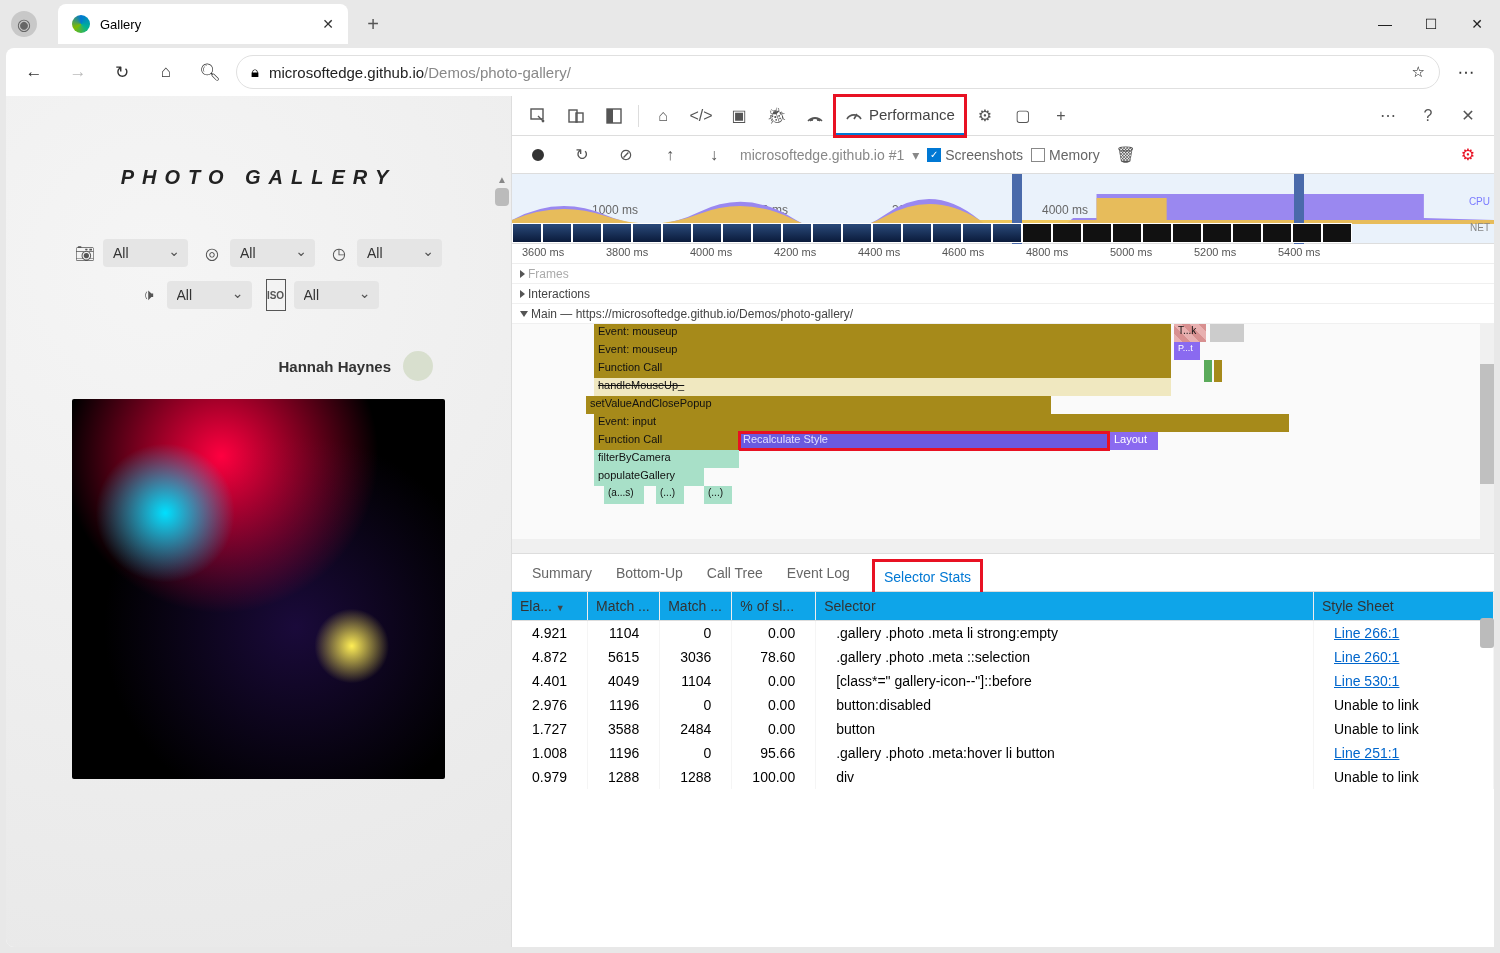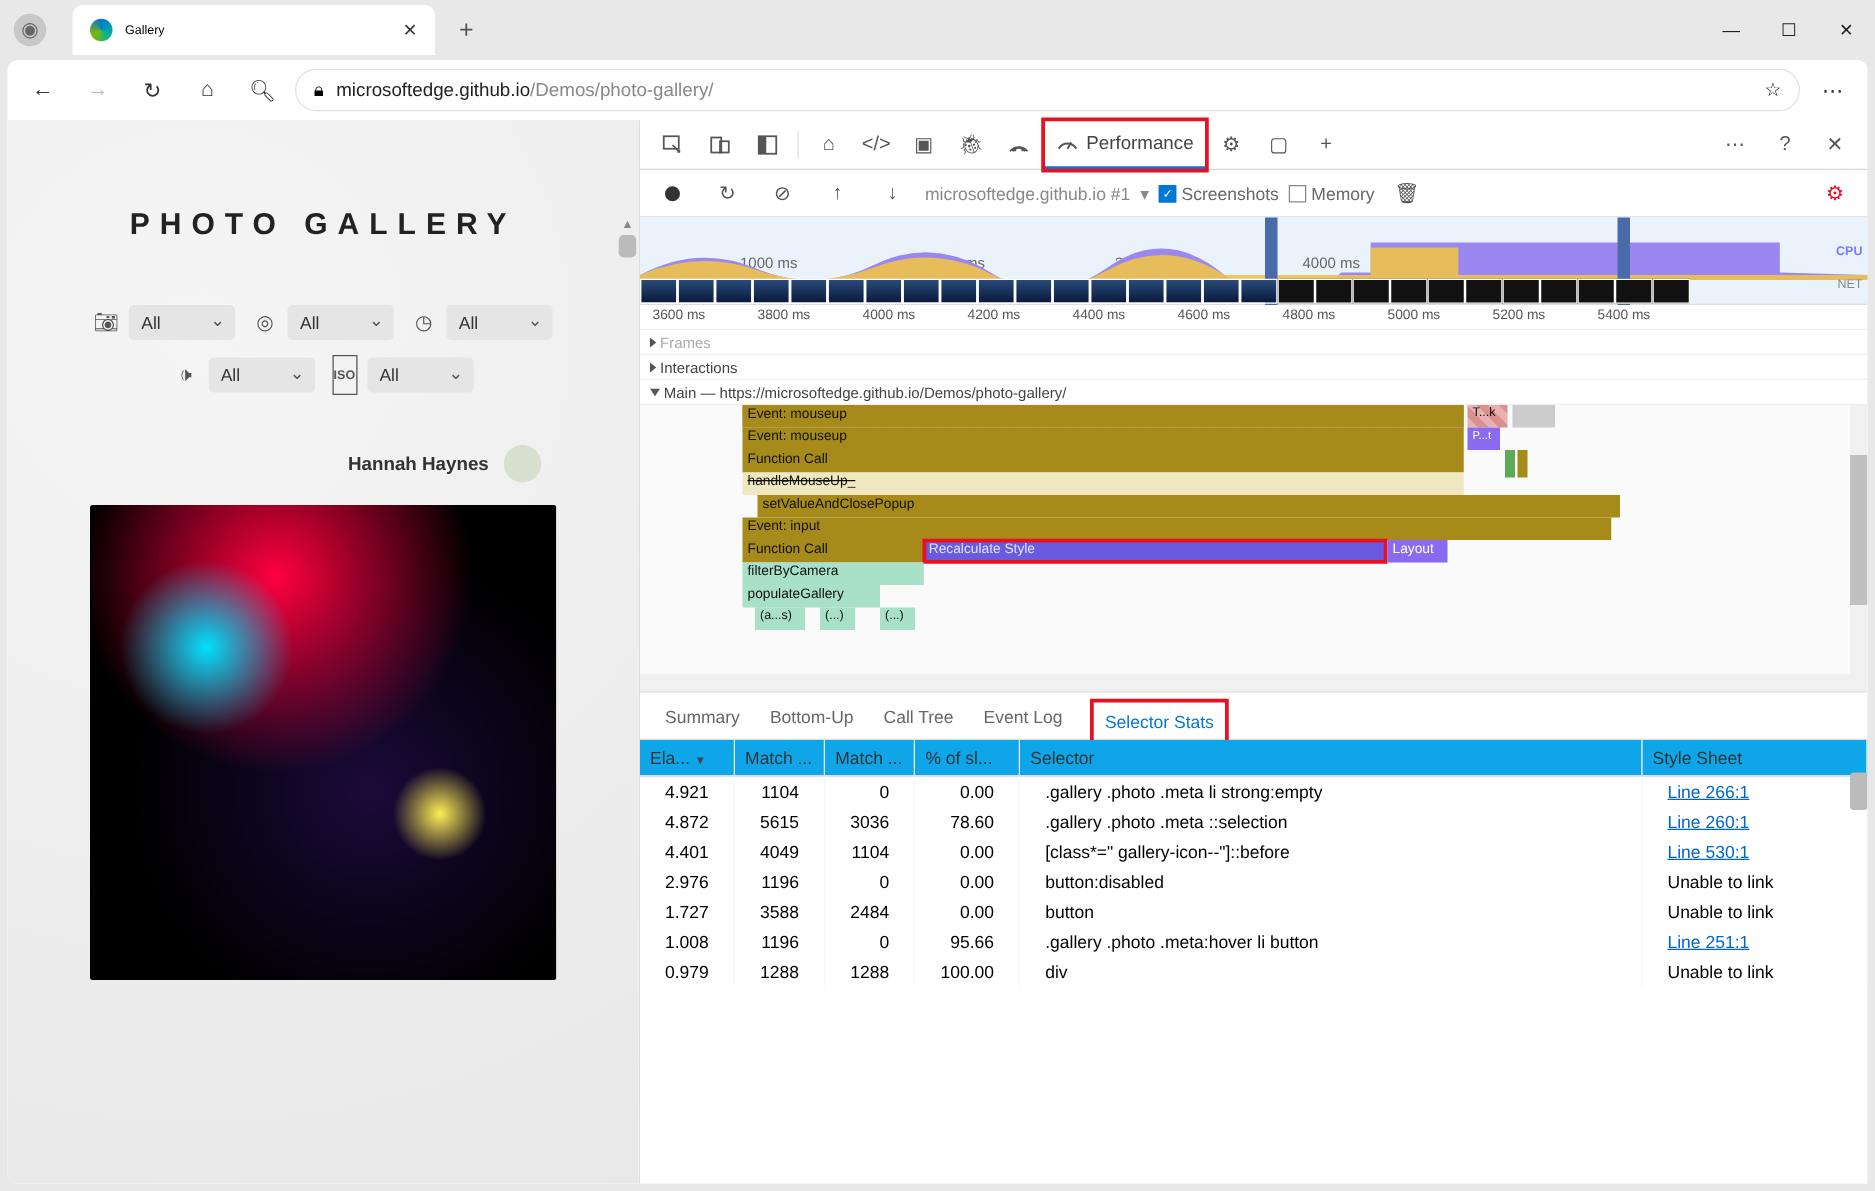--- a/index.html
+++ b/index.html
@@ -3,35 +3,35 @@
 <meta charset="utf-8">
 <style>
 * { margin: 0; padding: 0; box-sizing: border-box; font-family: "Segoe UI", Arial, sans-serif; }
 body { width: 1500px; height: 953px; background: #e8e8e8; overflow: hidden; }
 .window { width: 1500px; height: 953px; background: #e8e8e8; display: flex; flex-direction: column; }
 .titlebar { height: 48px; display: flex; align-items: center; background: #e8e8e8; }
 .avatar-btn { width: 48px; display:flex; justify-content:center; align-items:center; }
 .avatar-circle { width: 26px; height:26px; background:#c8c8c8; border-radius:50%; display:flex; justify-content:center; align-items:center; color:#666; font-size:16px; }
 .tab { height: 40px; background:#fff; border-radius:8px 8px 0 0; display:flex; align-items:center; padding:0 14px; margin-left:10px; min-width:290px; gap:10px; }
 .tab-icon { width:18px; height:18px; border-radius:50%; background: conic-gradient(#0078d4 0deg, #00b294 120deg, #7fba00 240deg, #0078d4 360deg); }
-.tab-title { flex:1; font-size:10px; }
+.tab-title { flex:1; font-size:13px; }
 .close-x { font-size:14px; color:#333; cursor:pointer; }
 .newtab { width:34px; text-align:center; font-size:20px; color:#555; margin-left:8px; }
 .win-controls { margin-left:auto; display:flex; }
 .win-btn { width:46px; height:36px; display:flex; justify-content:center; align-items:center; font-size:14px; color:#222; }
 .navbar { height:48px; background:#fff; border-radius: 8px 8px 0 0; margin: 0 6px; display:flex; align-items:center; padding:0 10px; gap:8px; }
 .nav-icon { width:36px; height:36px; display:flex; justify-content:center; align-items:center; font-size:17px; color:#333; border-radius:4px; }
 .nav-icon.disabled { color:#bbb; }
 .urlbar { flex:1; height:34px; background:#fff; border:1px solid #e0e0e0; border-radius:17px; display:flex; align-items:center; padding:0 14px; gap:10px; font-size:15px; }
 .url-muted { color:#888; }
 .url-strong { color:#222; }
 .content-row { flex:1; display:flex; margin:0 6px 6px 6px; gap:0; }
 .page-panel { width:505px; background:#fff; border-radius:0 0 0 8px; position:relative; overflow:hidden; }
 .page-inner { position:absolute; inset:0; background: radial-gradient(circle at 30% 20%, #f5f5f5, #e8e8e8); padding: 70px 28px; }
-.page-title { text-align:center; font-size:24px; letter-spacing:8px; font-weight:700; color:#222; margin-bottom:50px; }
+.page-title { text-align:center; font-size:20px; letter-spacing:8px; font-weight:700; color:#222; margin-bottom:50px;font-style:italic; }
 .filters { display:flex; flex-wrap:wrap; justify-content:center; gap:12px 14px; margin-bottom:40px; }
 .filter { display:flex; align-items:center; gap:8px; }
 .filter-icon { width:20px; height:20px; display:flex; justify-content:center; align-items:center; color:#555; }
 .filter-select { background:#e5e5e5; border:none; border-radius:4px; padding:6px 28px 6px 10px; font-size:14px; color:#333; appearance:none; position:relative; min-width:85px; }
 .filter-wrap { position:relative; }
 .filter-wrap::after { content:"⌄"; position:absolute; right:8px; top:4px; color:#555; font-size:14px; pointer-events:none; }
 .author-row { display:flex; justify-content:flex-end; align-items:center; gap:12px; padding-right:50px; margin-bottom:18px; }
 .author-name { font-weight:600; font-size:15px; color:#333; }
 .author-av { width:30px; height:30px; border-radius:50%; background:#d8dfce; }
 .photo { margin: 0 38px; height:380px; background: radial-gradient(circle at 25% 30%, #00e0ff 0%, rgba(0,224,255,0) 18%), radial-gradient(circle at 75% 65%, #ffee55 0%, rgba(255,238,85,0) 10%), radial-gradient(circle at 40% 15%, #ff0040 0%, rgba(255,0,64,0) 40%), radial-gradient(circle at 60% 60%, #1a0a3a 0%, #000 60%); background-color:#0a0a2a; border-radius:2px; position:relative; }
@@ -47,21 +47,21 @@
 .red-outline { outline:3px solid #e81123; outline-offset:-1px; }
 .dt-tabs-right { margin-left:auto; display:flex; align-items:center; gap:4px; }
 .dt-toolbar { height:38px; border-bottom:1px solid #ddd; display:flex; align-items:center; padding:0 8px; gap:8px; font-size:14px; color:#666; }
 .cb { width:14px; height:14px; border:1px solid #888; display:inline-flex; justify-content:center; align-items:center; font-size:10px; color:#fff; }
 .cb.checked { background:#0078d4; border-color:#0078d4; }
 .rec-dot { width:12px; height:12px; border-radius:50%; border:2px solid #333; background:#333; }
 .overview { height:70px; border-bottom:1px solid #ddd; position:relative; background:#eaf2fb; }
 .ov-ticks { position:absolute; top:0; left:0; right:0; height:16px; display:flex; font-size:12px; color:#666;margin-top:27px; }
 .ov-tick { position:absolute; top:2px; }
 .ov-chart { position:absolute; top:16px; left:0; right:0; height:34px; }
-.ov-cpu { position:absolute; right:4px; top:22px; font-size:10px; color:#7a7aff;font-weight:bold; }
+.ov-cpu { position:absolute; right:4px; top:22px; font-size:10px; color:#7a7aff; }
 .ov-net { position:absolute; right:4px; top:48px; font-size:10px; color:#888; }
 .ov-film { position:absolute; bottom:0; left:0; right:0; height:20px; display:flex; }
 .ov-frame { width:30px; height:20px; background:linear-gradient(#2a4a7a,#0a1a3a); border:1px solid #fff; }
 .ov-frame.dark { background:#111; }
 .ov-handle { position:absolute; top:0; width:10px; height:70px; background:#4a6aaa; }
 .ruler { height:20px; display:flex; position:relative; font-size:11px; color:#555; border-bottom:1px solid #eee; }
 .ruler-tick { position:absolute; top:2px; }
 .section-row { height:20px; display:flex; align-items:center; font-size:12px; color:#444; padding-left:8px; border-bottom:1px solid #f0f0f0; }
 .tri { display:inline-block; width:0; height:0; border-left:5px solid #555; border-top:4px solid transparent; border-bottom:4px solid transparent; margin-right:3px; }
 .tri.down { border-left:4px solid transparent; border-right:4px solid transparent; border-top:6px solid #555; border-bottom:none; }
@@ -310,21 +310,21 @@
 
       <div class="flame">
         <div class="flame-bar c-task" style="left:82px;top:0;width:577px">Task</div>
         <div class="flame-bar c-task" style="left:662px;top:0;width:32px;font-size:10px">T...k</div>
         <div class="flame-bar c-gray" style="left:698px;top:0;width:34px"></div>
         <div class="flame-bar c-olive" style="left:82px;top:18;width:577px">Event: mouseup</div>
         <div class="flame-bar c-olive" style="left:82px;top:18px;width:577px">Event: mouseup</div>
         <div class="flame-bar c-purple2" style="left:662px;top:18px;width:26px;font-size:9px">P...t</div>
         <div class="flame-bar c-olive" style="left:82px;top:36px;width:577px">Function Call</div>
         <div class="flame-bar c-cream" style="left:82px;top:54px;width:577px;text-decoration:line-through">handleMouseUp_</div>
-        <div class="flame-bar c-olive" style="left:94px;top:72px;width:690px">setValueAndClosePopup</div>
+        <div class="flame-bar c-olive" style="left:74px;top:72px;width:465px">setValueAndClosePopup</div>
         <div class="flame-bar c-olive" style="left:82px;top:90px;width:695px">Event: input</div>
         <div class="flame-bar c-olive" style="left:82px;top:108px;width:145px">Function Call</div>
         <div class="flame-bar c-purple red-outline" style="left:227px;top:108px;width:370px;outline-offset:-2px">Recalculate Style</div>
         <div class="flame-bar c-purple2" style="left:598px;top:108px;width:48px">Layout</div>
         <div class="flame-bar c-teal" style="left:82px;top:126px;width:145px">filterByCamera</div>
         <div class="flame-bar c-teal" style="left:82px;top:144px;width:110px">populateGallery</div>
         <div class="flame-bar c-teal" style="left:92px;top:162px;width:40px;font-size:10px">(a...s)</div>
         <div class="flame-bar c-teal" style="left:144px;top:162px;width:28px;font-size:10px">(...)</div>
         <div class="flame-bar c-teal" style="left:192px;top:162px;width:28px;font-size:10px">(...)</div>
         <div class="flame-bar" style="left:692px;top:36px;width:6px;height:22px;background:#5aaa5a"></div>

